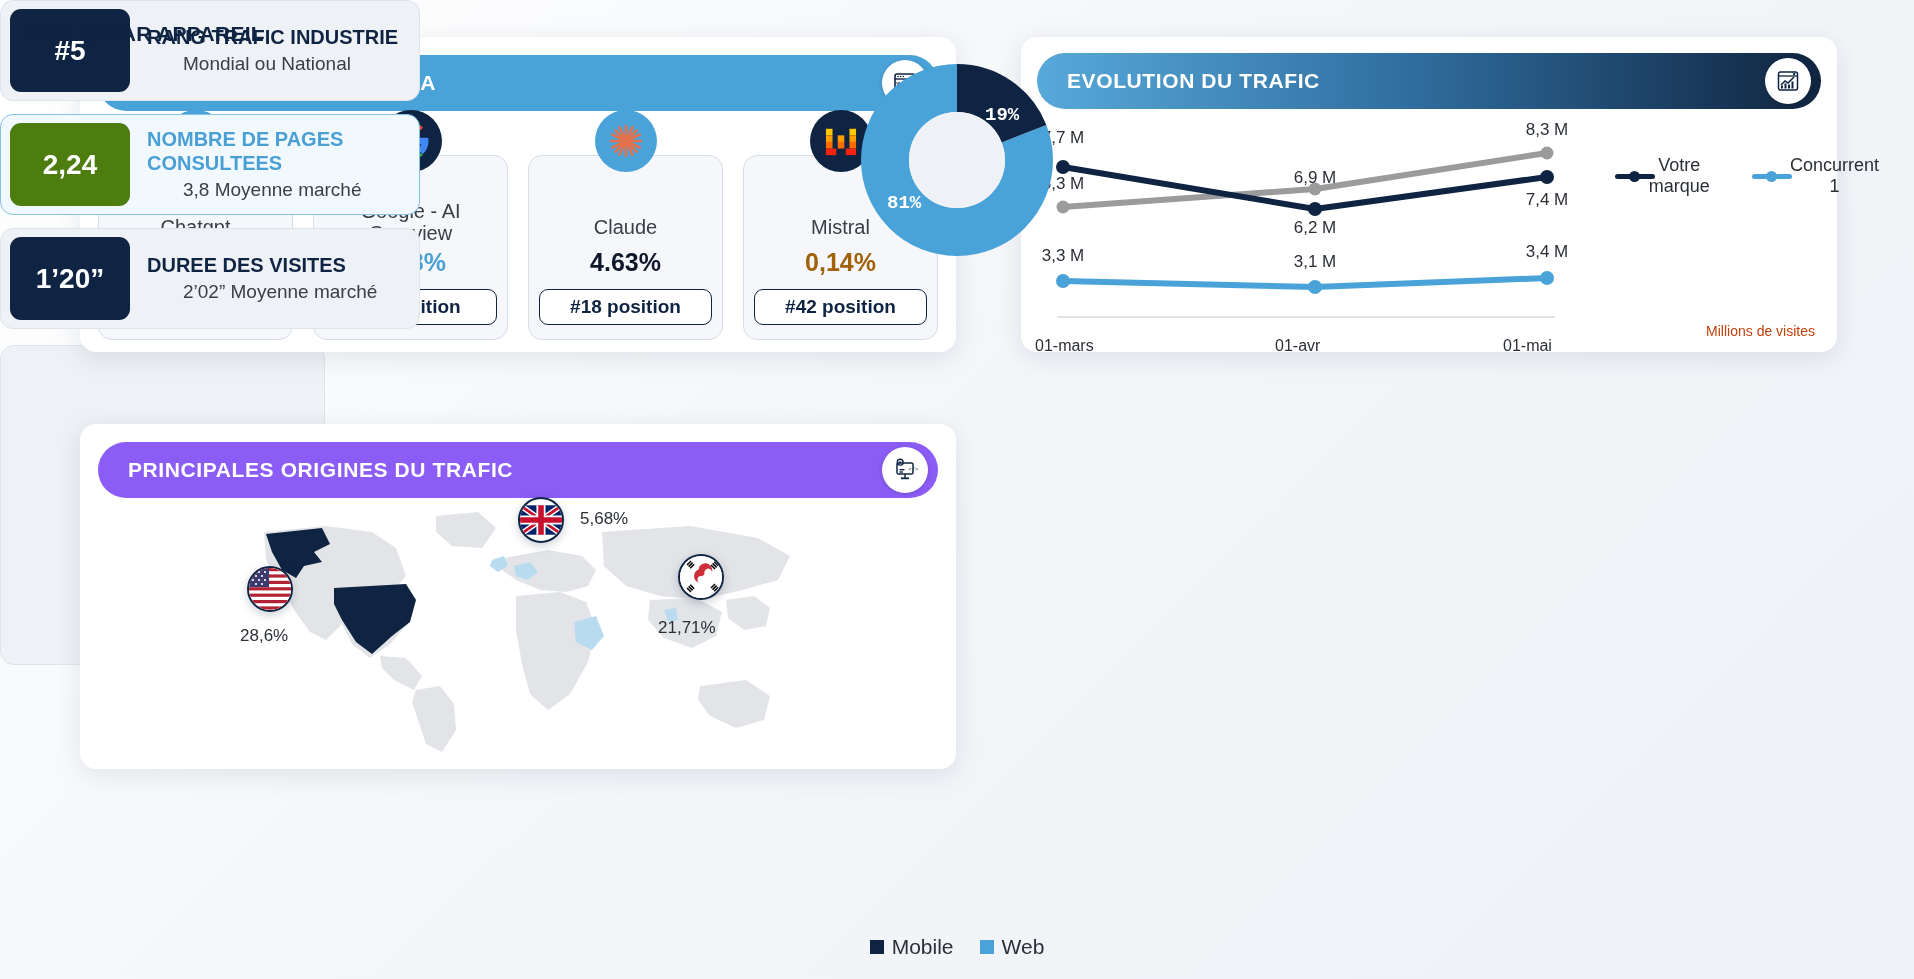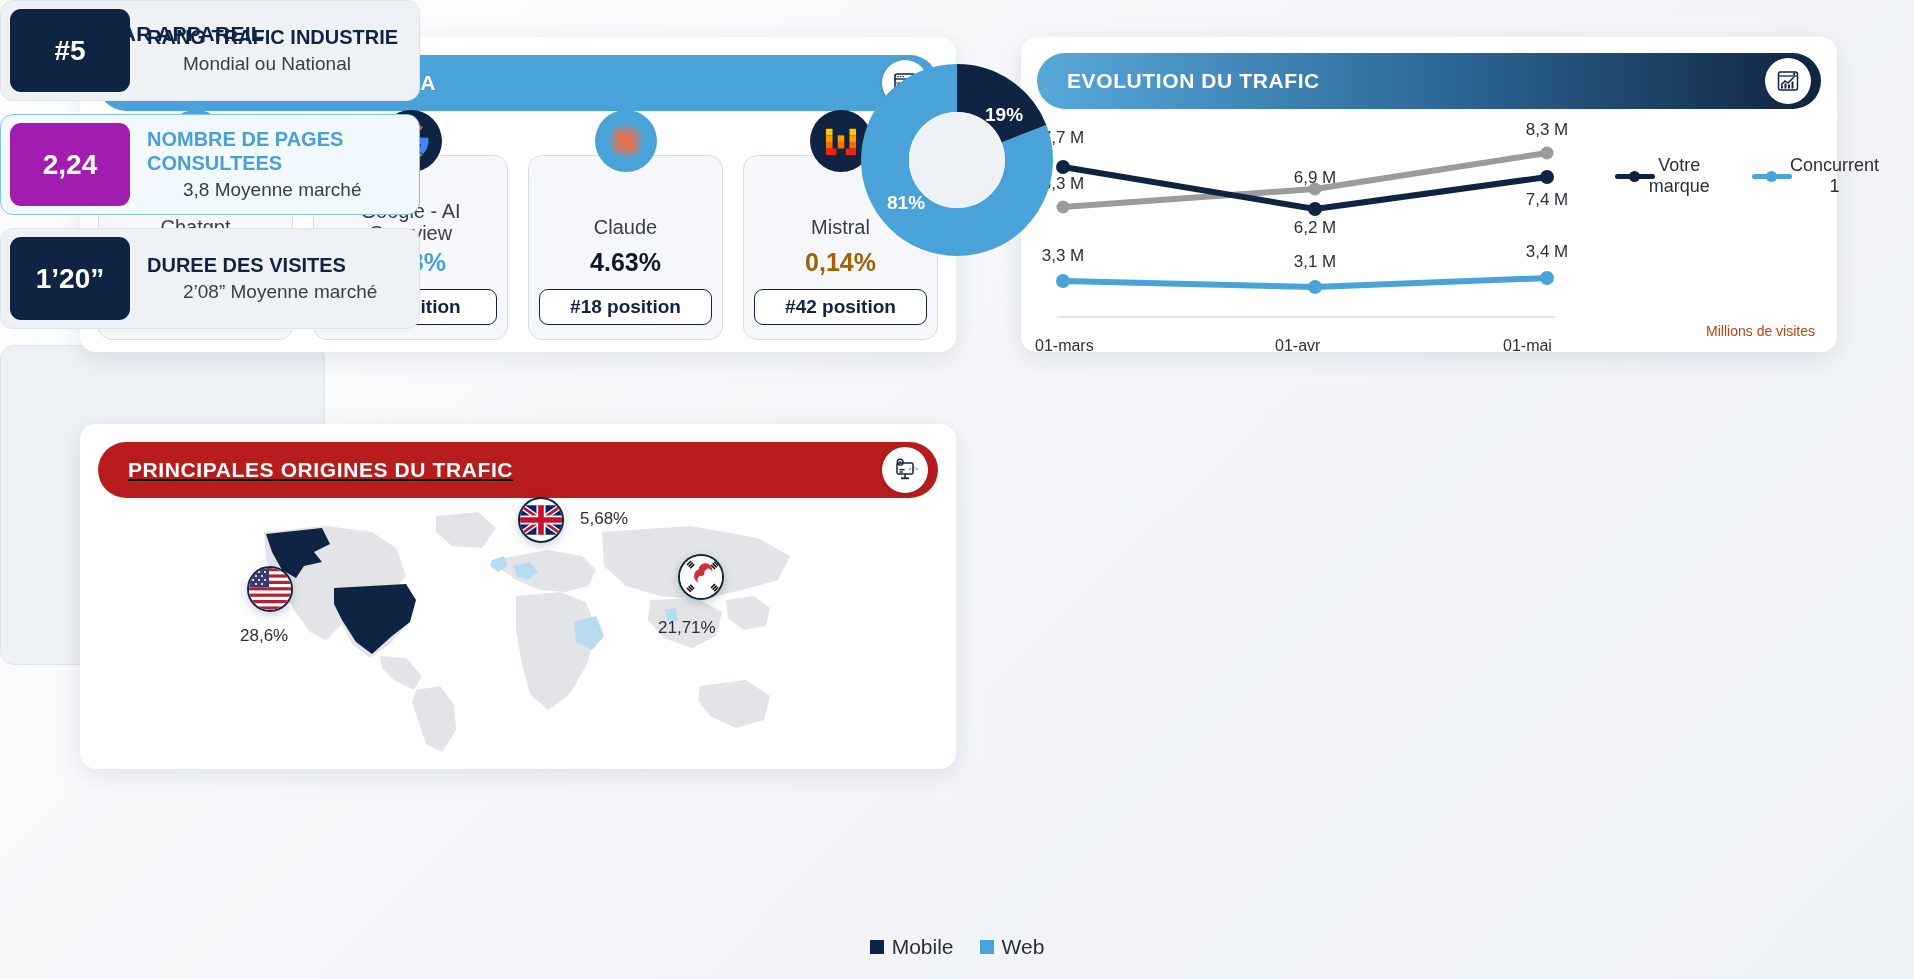--- a/index.html
+++ b/index.html
@@ -31,21 +31,21 @@
     padding: 0 30px;
   }
   .panel-head .title {
     color: #ffffff;
     font-weight: 700;
     font-size: 21px;
     letter-spacing: .6px;
   }
   .head-blue   { background: #4aa3d8; }
   .head-grad   { background: linear-gradient(90deg,#57a9da 0%, #2f6d9e 48%, #10243f 100%); }
-  .head-navy   { background: #b91c1c; text-decoration: underline; }
+  .head-navy   { background: #8b5cf6; }
 
   .badge-icon {
     position: absolute;
     right: 10px; top: 50%;
     transform: translateY(-50%);
     width: 46px; height: 46px;
     border-radius: 50%;
     background: #fff;
     display: flex; align-items: center; justify-content: center;
     box-shadow: 0 1px 4px rgba(0,0,0,.18);
@@ -157,37 +157,37 @@
   }
   .kpi-row.accent { background: #f2f9fe; border-color: #85c2e8; }
   .kpi-chip {
     width: 120px; height: 83px;
     border-radius: 11px;
     display: flex; align-items: center; justify-content: center;
     color: #fff; font-weight: 700; font-size: 28px;
     flex: 0 0 auto;
   }
   .chip-navy { background: #0f2442; }
-  .chip-blue { background: #a21caf; }
+  .chip-blue { background: #4d7c0f; }
   .kpi-text { padding-left: 17px; }
   .kpi-title { font-size: 20px; font-weight: 700; line-height: 1.16; color:#0f2442; }
   .kpi-title.blue { color: #4a9fd4; }
   .kpi-sub { font-size: 19px; color: #3a3f45; margin-top: 4px; white-space: nowrap; margin-left: 36px; }
 
   
   #panel-donut {
     left: 1513px; top: 424px; width: 325px; height: 320px;
     background: #eef1f5; border: 1.5px solid #dfe4ea; border-radius: 14px;
     box-shadow: none;
   }
   .donut-title {
     position: absolute; left: 23px; top: 22px;
     font-size: 21px; font-weight: 700; color: #0f2442; letter-spacing: .3px;
   }
-  .donut-wrap { position: absolute; left: 50%; top: 64px; transform: translateX(-50%); width: 192px; height: 192px; }
+  .donut-wrap { position: absolute; left: 50%; top: 64px; transform: translateX(-50%); width: 192px; height: 192px; font-family: Liberation Mono, monospace; }
   .donut-lbl { position: absolute; color: #fff; font-weight: 700; font-size: 19px; }
   .donut-legend {
     position: absolute; left: 0; right: 0; bottom: 20px;
     display: flex; justify-content: center; gap: 26px;
     font-size: 21px; color: #2b2f36;
   }
   .dl-item { display: flex; align-items: center; gap: 8px; }
   .dl-sq { width: 14px; height: 14px; }
 </style>
 </head>
@@ -490,21 +490,21 @@
       <div class="kpi-text">
         <div class="kpi-title blue">NOMBRE DE PAGES CONSULTEES</div>
         <div class="kpi-sub">3,8 Moyenne marché</div>
       </div>
     </div>
 
     <div class="kpi-row">
       <div class="kpi-chip chip-navy">1’20”</div>
       <div class="kpi-text">
         <div class="kpi-title">DUREE DES VISITES</div>
-        <div class="kpi-sub">2’08” Moyenne marché</div>
+        <div class="kpi-sub">2’02” Moyenne marché</div>
       </div>
     </div>
   </div>
 
   <div id="panel-donut">
     <div class="donut-title">TRAFIC PAR APPAREIL</div>
 
     <div class="donut-wrap">
       <svg width="192" height="192" viewBox="0 0 192 192">
 

